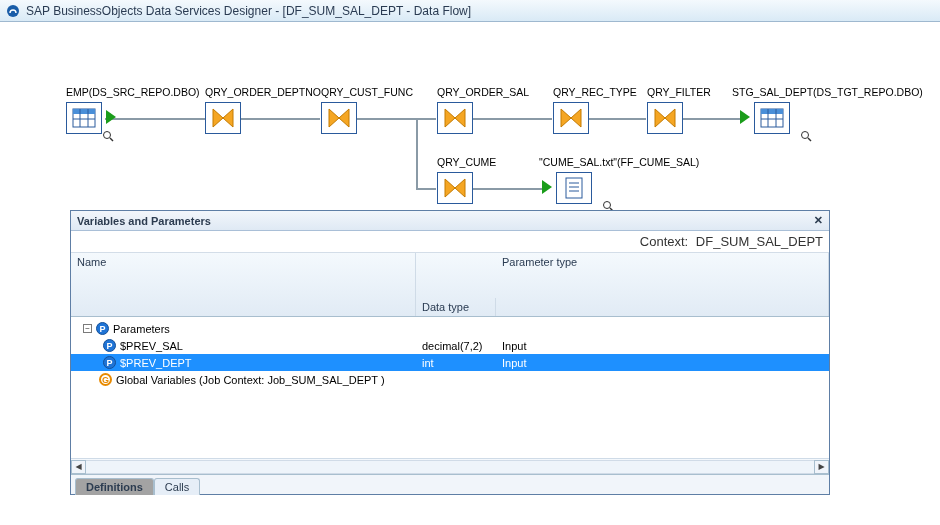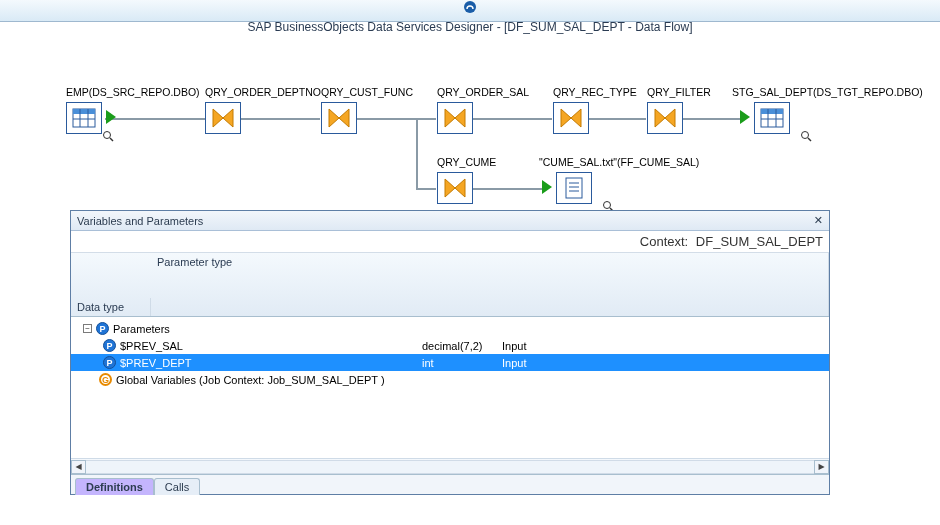--- a/index.html
+++ b/index.html
@@ -13,21 +13,20 @@
     overflow: hidden;
   }
   .titlebar {
     background: linear-gradient(to bottom, #f4f9fd, #d9eaf6);
     border-bottom: 1px solid #9fb8cf;
     height: 22px;
     display: flex;
     align-items: center;
     padding: 0 6px;
     gap: 6px;
-    flex-direction: column;
   }
   .titlebar .logo {
     width: 14px; height: 14px;
     display: inline-flex;
   }
   .titlebar .title {
     color: #2a3b52;
     font-size: 12px;
   }
   .canvas {
@@ -86,21 +85,21 @@
     flex-direction: column;
   }
   .panel-header {
     background: linear-gradient(to bottom,#f2f6fb,#dfe9f4);
     border-bottom: 1px solid #a9bfd7;
     padding: 3px 6px;
     display:flex;
     justify-content: space-between;
     align-items:center;
   }
-  .panel-header span { font-weight: normal; color: #2c3c50; font-size:11px; }
+  .panel-header span { font-weight: bold; color: #2c3c50; font-size:11px; }
   .close-x { font-size: 12px; color:#3a3a3a; cursor:pointer; }
   .context-row {
     padding: 3px 6px;
     border-bottom: 1px solid #d3dde8;
     font-size:13px;
     color:#333;
     text-align:right;
   }
   .grid-head {
     display:flex;
@@ -159,21 +158,21 @@
     border:1px solid #a8bece;
     border-bottom:none;
     border-top-left-radius:3px;
     border-top-right-radius:3px;
     font-size:11px;
     background:#e6eef7;
     color:#2c3c50;
     position:relative;
     top:1px;
   }
-  .tab.active { background:#c4b5fd; font-weight:bold; }
+  .tab.active { background:#a3a3a3; font-weight:bold; }
   .hscroll {
     height:16px;
     border-top:1px solid #cfdbe7;
     background: linear-gradient(to bottom,#f4f8fc,#e6eef7);
     display:flex;
     align-items:center;
   }
   .hscroll .btn {
     width:15px; height:14px;
     border:1px solid #a8bece;
@@ -345,20 +344,21 @@
 <div class="panel">
   <div class="panel-header">
     <span>Variables and Parameters</span>
     <span class="close-x">✕</span>
   </div>
   <div class="context-row">
     <span>Context:</span>
     <span style="margin-left:4px;">DF_SUM_SAL_DEPT</span>
   </div>
   <div class="grid-head">
+    <div class="col-name">Name</div>
     <div class="col-type">Data type</div>
     <div class="col-ptype">Parameter type</div>
   </div>
 
   <div class="tree">
     <div class="tree-row">
       <div class="tree-cell-name indent1">
         <span class="expander">−</span>
         <span class="ico-p">P</span>
         <span>Parameters</span>

